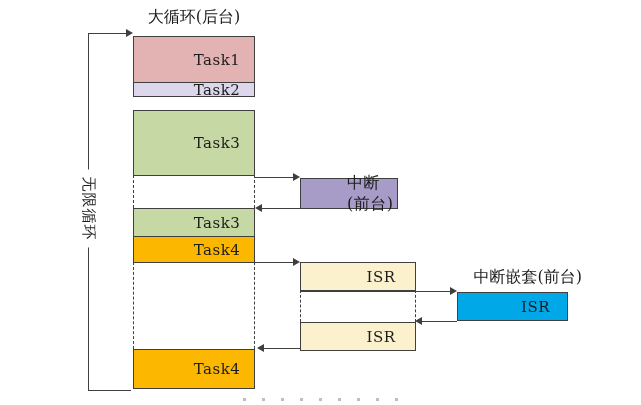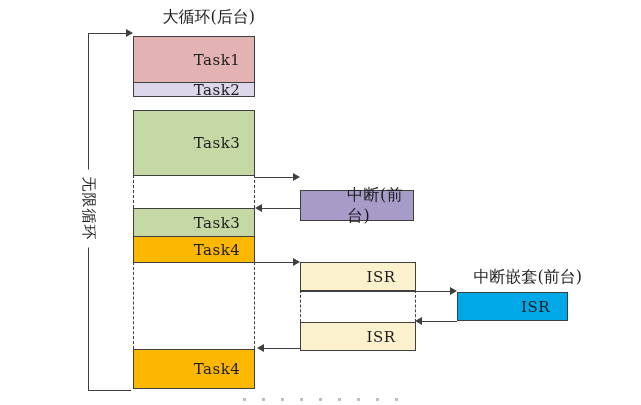--- a/index.html
+++ b/index.html
@@ -1,35 +1,35 @@
 <!DOCTYPE html>
 <html style="--task1: #e3b2b2; --task2: #dcd7ea; --task3: #c6d9a5; --task4: #fcb800; --interrupt: #a79bc8; --isr: #fbf1cd; --isr_nested: #00a8e8; --line: #3f3f3f; --text: #1c1c1c;"><head>
 <meta charset="utf-8">
 <style>
   html,body{margin:0;padding:0;background:#fff;}
   #canvas{
     position:relative;width:641px;height:405px;background:#fff;overflow:hidden;
     font-family:"DejaVu Serif","Liberation Serif",serif;color:var(--text,#1c1c1c);
   }
   .title{
-    position:absolute;left:133px;top:7px;width:122px;text-align:right;
+    position:absolute;left:133px;top:7px;width:122px;text-align:center;
     font-size:16px;white-space:nowrap;
   }
   .box{
     position:absolute;box-sizing:border-box;border:1px solid var(--line,#3f3f3f);
     display:flex;align-items:center;justify-content:center;
     font-size:15px;letter-spacing:.5px;padding-left:46px;
   }
   #task1{left:133px;top:36px;width:122px;height:47px;background:var(--task1,#e3b2b2);}
   #task2{left:133px;top:82px;width:122px;height:15px;background:var(--task2,#dcd7ea);}
   #task3a{left:133px;top:110px;width:122px;height:66px;background:var(--task3,#c6d9a5);}
   #task3b{left:133px;top:208px;width:122px;height:29px;background:var(--task3,#c6d9a5);}
   #task4a{left:133px;top:236px;width:122px;height:27px;background:var(--task4,#fcb800);}
   #task4b{left:133px;top:349px;width:122px;height:40px;background:var(--task4,#fcb800);}
-  #interrupt{left:300px;top:178px;width:114px;height:31px;background:var(--interrupt,#a79bc8);font-size:16px;margin-top:12px;}
+  #interrupt{left:300px;top:178px;width:98px;height:31px;background:var(--interrupt,#a79bc8);font-size:16px;}
   #isr1{left:300px;top:262px;width:116px;height:29px;background:var(--isr,#fbf1cd);}
   #isr2{left:300px;top:322px;width:116px;height:29px;background:var(--isr,#fbf1cd);}
   #isrNested{left:457px;top:292px;width:111px;height:29px;background:var(--isr_nested,#00a8e8);}
   .side-label{
     position:absolute;left:447px;top:267px;width:135px;text-align:right;
     font-size:16px;white-space:nowrap;
   }
   .hline,.vline{position:absolute;background:var(--line,#3f3f3f);}
   .hline{height:1px;}
   .vline{width:1px;}

